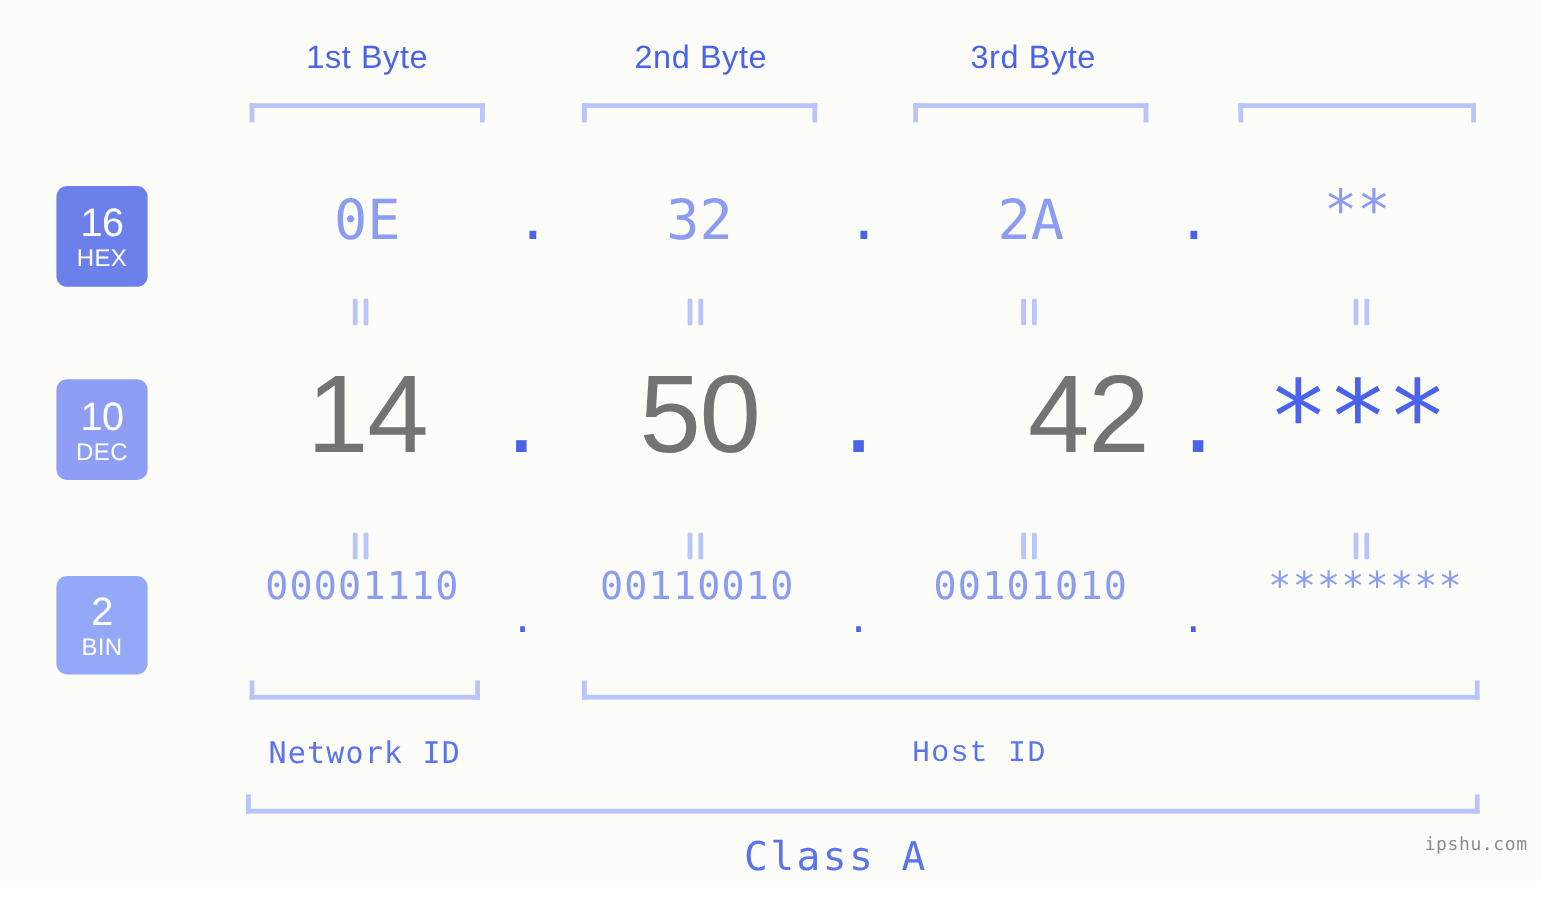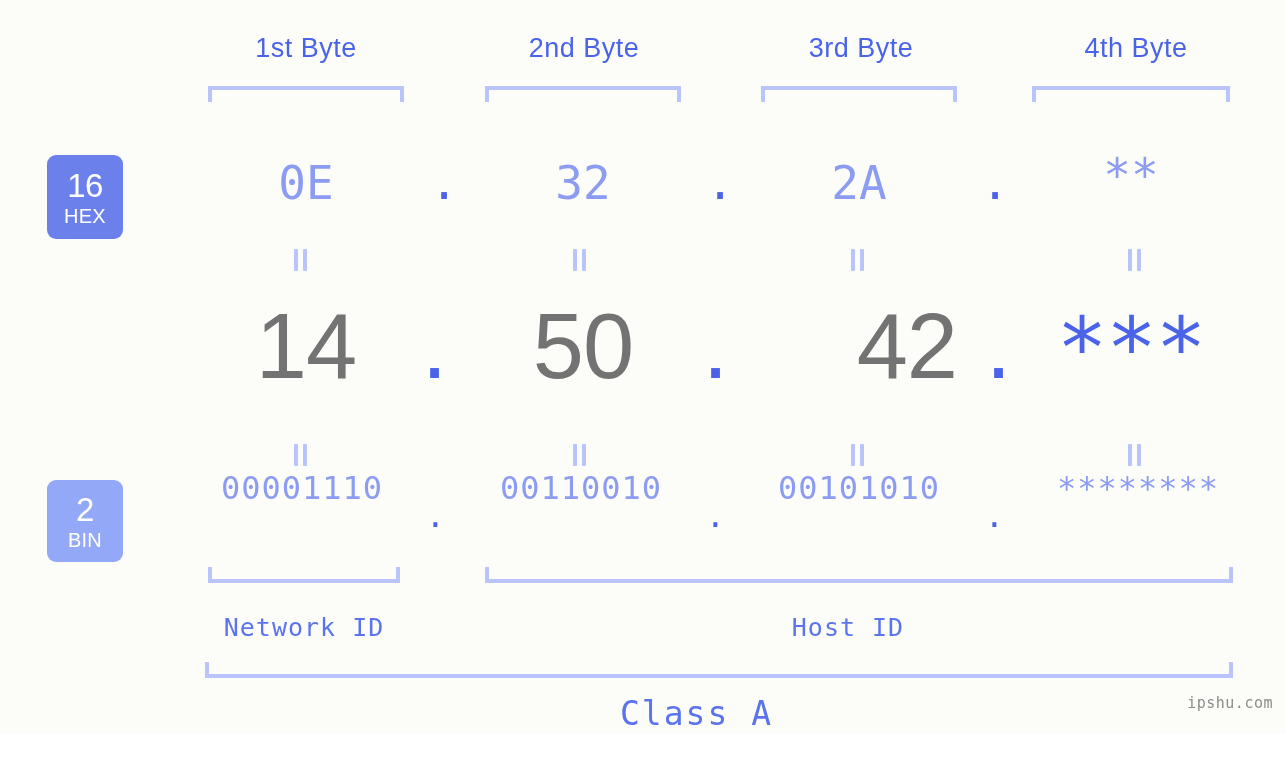--- a/index.html
+++ b/index.html
@@ -193,30 +193,33 @@
   }
 </style>
 </head>
 <body>
 
 <div id="stage">
 
   <div class="byte-label" style="left:200px;  width:212px;">1st Byte</div>
   <div class="byte-label" style="left:478px;  width:212px;">2nd Byte</div>
   <div class="byte-label" style="left:755px;  width:212px;">3rd Byte</div>
-  <div class="byte-label" style="left:1030px; width:212px;">4th Byte</div>
 
   <div class="bracket-top" style="left:208px;  width:196px;"></div>
   <div class="bracket-top" style="left:485px;  width:196px;"></div>
   <div class="bracket-top" style="left:761px;  width:196px;"></div>
   <div class="bracket-top" style="left:1032px; width:198px;"></div>
 
   <div class="badge" id="badge-hex">
     <span class="num">16</span>
     <span class="nm">HEX</span>
+  </div>
+  <div class="badge" id="badge-dec">
+    <span class="num">10</span>
+    <span class="nm">DEC</span>
   </div>
   <div class="badge" id="badge-bin">
     <span class="num">2</span>
     <span class="nm">BIN</span>
   </div>
 
   <div class="row-hex">
     <div class="cell" style="left:208px; width:196px;">0E</div>
     <div class="dot cell" style="left:404px; width:80px;">.</div>
     <div class="cell" style="left:485px; width:196px;">32</div>
@@ -253,20 +256,20 @@
     <div class="dot cell" style="left:678px; width:76px;">.</div>
     <div class="cell" style="left:757px; width:204px;">00101010</div>
     <div class="dot cell" style="left:957px; width:76px;">.</div>
     <div class="cell" style="left:1036px; width:204px;">********</div>
   </div>
 
   <div class="bracket-bottom" style="left:208px; width:192px; top:567px;"></div>
   <div class="bracket-bottom" style="left:485px; width:748px; top:567px;"></div>
 
   <div class="id-label" style="left:204px; top:613px; width:200px;">Network ID</div>
-  <div class="id-label" style="left:748px; top:613px; width:200px;">Host ID</div>
+  <div class="id-label" style="left:716px; top:613px; width:200px;font-family:Liberation Mono, monospace;">Host ID</div>
 
   <div class="bracket-bottom" style="left:205px; width:1028px; top:662px;"></div>
   <div class="class-label" style="left:620px; top:694px; width:220px;">Class A</div>
 
   <div class="watermark">ipshu.com</div>
 
 </div>
 
 </body></html>

